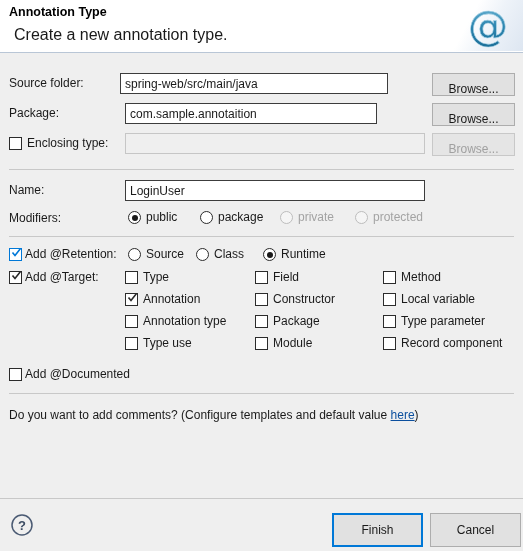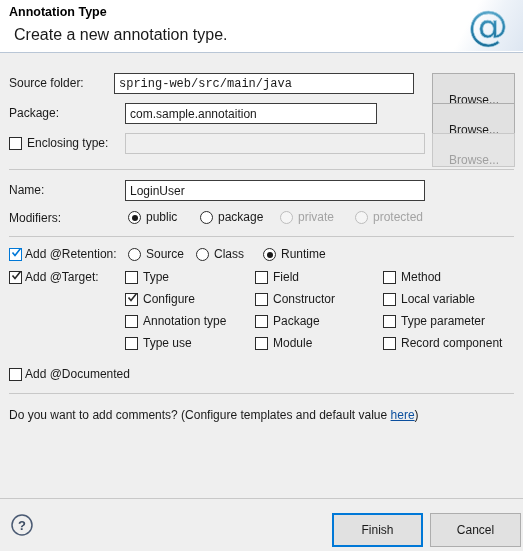--- a/index.html
+++ b/index.html
@@ -102,21 +102,21 @@
     position: absolute;
     box-sizing: border-box;
     height: 23px;
     background: #e1e1e1;
     border: 1px solid #adadad;
     font-family: "Liberation Sans", sans-serif;
     font-size: 12px;
     color: #1a1a1a;
     text-align: center;
     line-height: 21px;
-    padding: 16px;
+    padding: 5px;
     cursor: default;
   }
   .btn.disabled {
     color: #a0a0a0;
     background: #e5e5e5;
     border-color: #c8c8c8;
   }
 
   
   .cbx {
@@ -232,21 +232,21 @@
       </defs>
       <text x="23" y="36" font-family="'DejaVu Sans', sans-serif" font-size="40" text-anchor="middle" fill="url(#atg)" stroke="#a9d3e6" stroke-width="0.6">@</text>
     </svg>
   </div>
 </div>
 
 <div class="body">
 
   <div class="row" style="top:20px;">
     <span class="lbl">Source folder:</span>
-    <input class="tfield" style="left: 114px; width: 300px; font-family: Liberation Mono, monospace;" type="text" value="spring-web/src/main/java">
+    <input class="tfield" style="left: 120px; width: 268px;" type="text" value="spring-web/src/main/java">
     <button class="btn" style="left:432px; width:83px;">Browse...</button>
   </div>
 
   <div class="row" style="top:50px;">
     <span class="lbl">Package:</span>
     <input class="tfield" style="left: 125px; width: 252px;" type="text" value="com.sample.annotaition">
     <button class="btn" style="left:432px; width:83px;">Browse...</button>
   </div>
 
   <div class="row" style="top:80px;">
@@ -318,21 +318,21 @@
     <span class="cbx" style="left:125px; top:4px;"></span>
     <span class="ctl-label" style="left:143px; top:3px;">Type</span>
 
     <span class="cbx" style="left:125px; top:26px;">
       <span class="tick">
         <svg viewBox="0 0 11 11" width="11" height="11">
           <path d="M1.5 5.5 L4 8.5 L9.5 1.5" fill="none" stroke="#2b2b2b" stroke-width="1.6"></path>
         </svg>
       </span>
     </span>
-    <span class="ctl-label" style="left:143px; top:25px;">Configure</span>
+    <span class="ctl-label" style="left:143px; top:25px;">Annotation</span>
 
     <span class="cbx" style="left:125px; top:48px;"></span>
     <span class="ctl-label" style="left:143px; top:47px;">Annotation type</span>
 
     <span class="cbx" style="left:125px; top:70px;"></span>
     <span class="ctl-label" style="left:143px; top:69px;">Type use</span>
 
     <span class="cbx" style="left:255px; top:4px;"></span>
     <span class="ctl-label" style="left:273px; top:3px;">Field</span>
 

